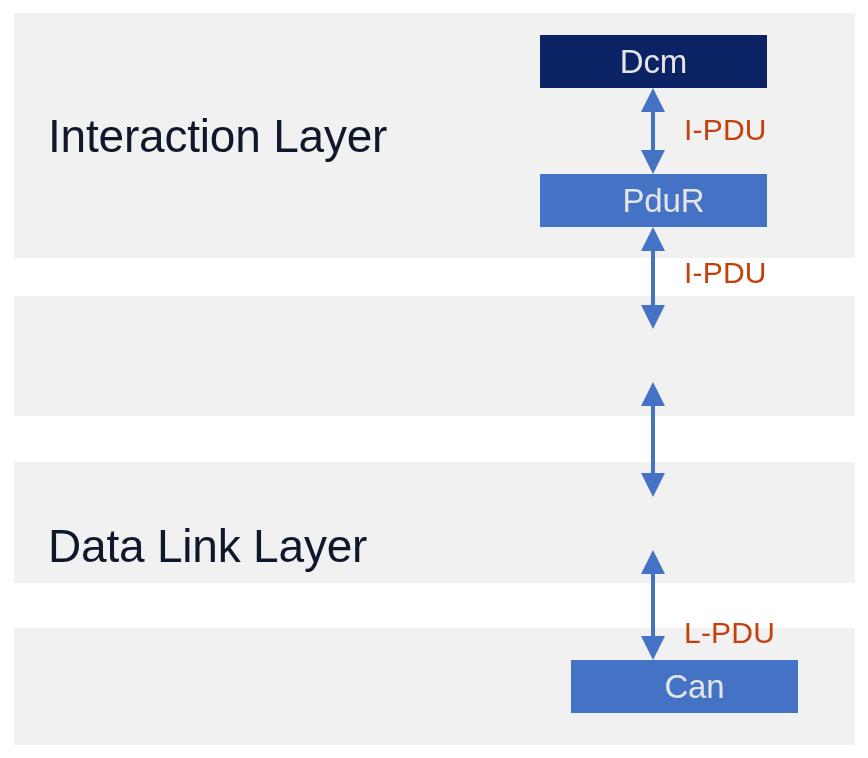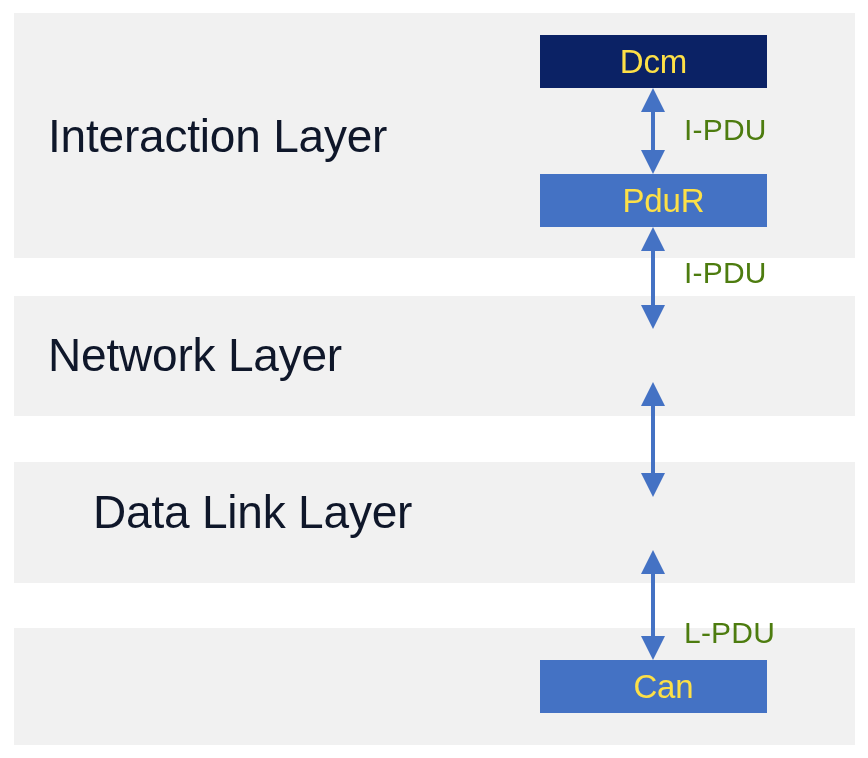--- a/index.html
+++ b/index.html
@@ -43,73 +43,72 @@
     position: absolute;
     left: 540px;
     width: 227px;
     height: 53px;
     display: flex;
     align-items: center;
     justify-content: center;
     box-sizing: border-box;
   }
   .module-box-label {
-    color: #fde047;
+    color: #e5e5e5;
     font-size: 33px;
     font-weight: 400;
     line-height: 1;
     letter-spacing: -0.1px;
     white-space: nowrap;
   }
   .module-box.dark  { background: #0b2265; }
   .module-box.light { background: #4472c4; padding-left: 20px; }
 
   
   .connector {
     position: absolute;
     left: 629px;
     width: 48px;
   }
   .connector svg { display: block; width: 48px; height: 100%; }
 
   .connector-label {
     position: absolute;
-    color: #4d7c0f;
+    color: #c2410c;
     font-size: 30px;
     font-weight: 400;
     line-height: 1;
     white-space: nowrap;
     letter-spacing: 0.2px;
   }
 </style>
 </head>
 <body>
 
 <div id="canvas">
 
   <div class="layer-band" style="top:13px; height:245px;"></div>
   <div class="layer-band" style="top:296px; height:120px;"></div>
   <div class="layer-band" style="top:462px; height:121px;"></div>
   <div class="layer-band" style="top:628px; height:117px;"></div>
 
   <div class="layer-band-label" style="top:113px;">Interaction Layer</div>
-  <div class="layer-band-label" style="top:332px;">Network Layer</div>
-  <div class="layer-band-label" style="top:489px;margin-left:45px;">Data Link Layer</div>
+  <div class="layer-band-label" style="top:523px;">Data Link Layer</div>
 
   <div class="module-box dark" style="top:35px;">
     <span class="module-box-label">Dcm</span>
   </div>
 
   <div class="module-box light" style="top:174px;">
     <span class="module-box-label">PduR</span>
   </div>
 
 
 
-  <div class="module-box light" style="top:660px;">
+  <div class="module-box light" style="top:660px;margin-left:31px;">
     <span class="module-box-label">Can</span>
   </div>
 
   <div class="connector" style="top:88px; height:86px;">
     <svg viewBox="0 0 48 86" preserveAspectRatio="none" aria-hidden="true">
       <polygon points="24,0 36,24 12,24" fill="#4472c4"></polygon>
       <rect x="22" y="22" width="4" height="42" fill="#4472c4"></rect>
       <polygon points="24,86 12,62 36,62" fill="#4472c4"></polygon>
     </svg>
   </div>

